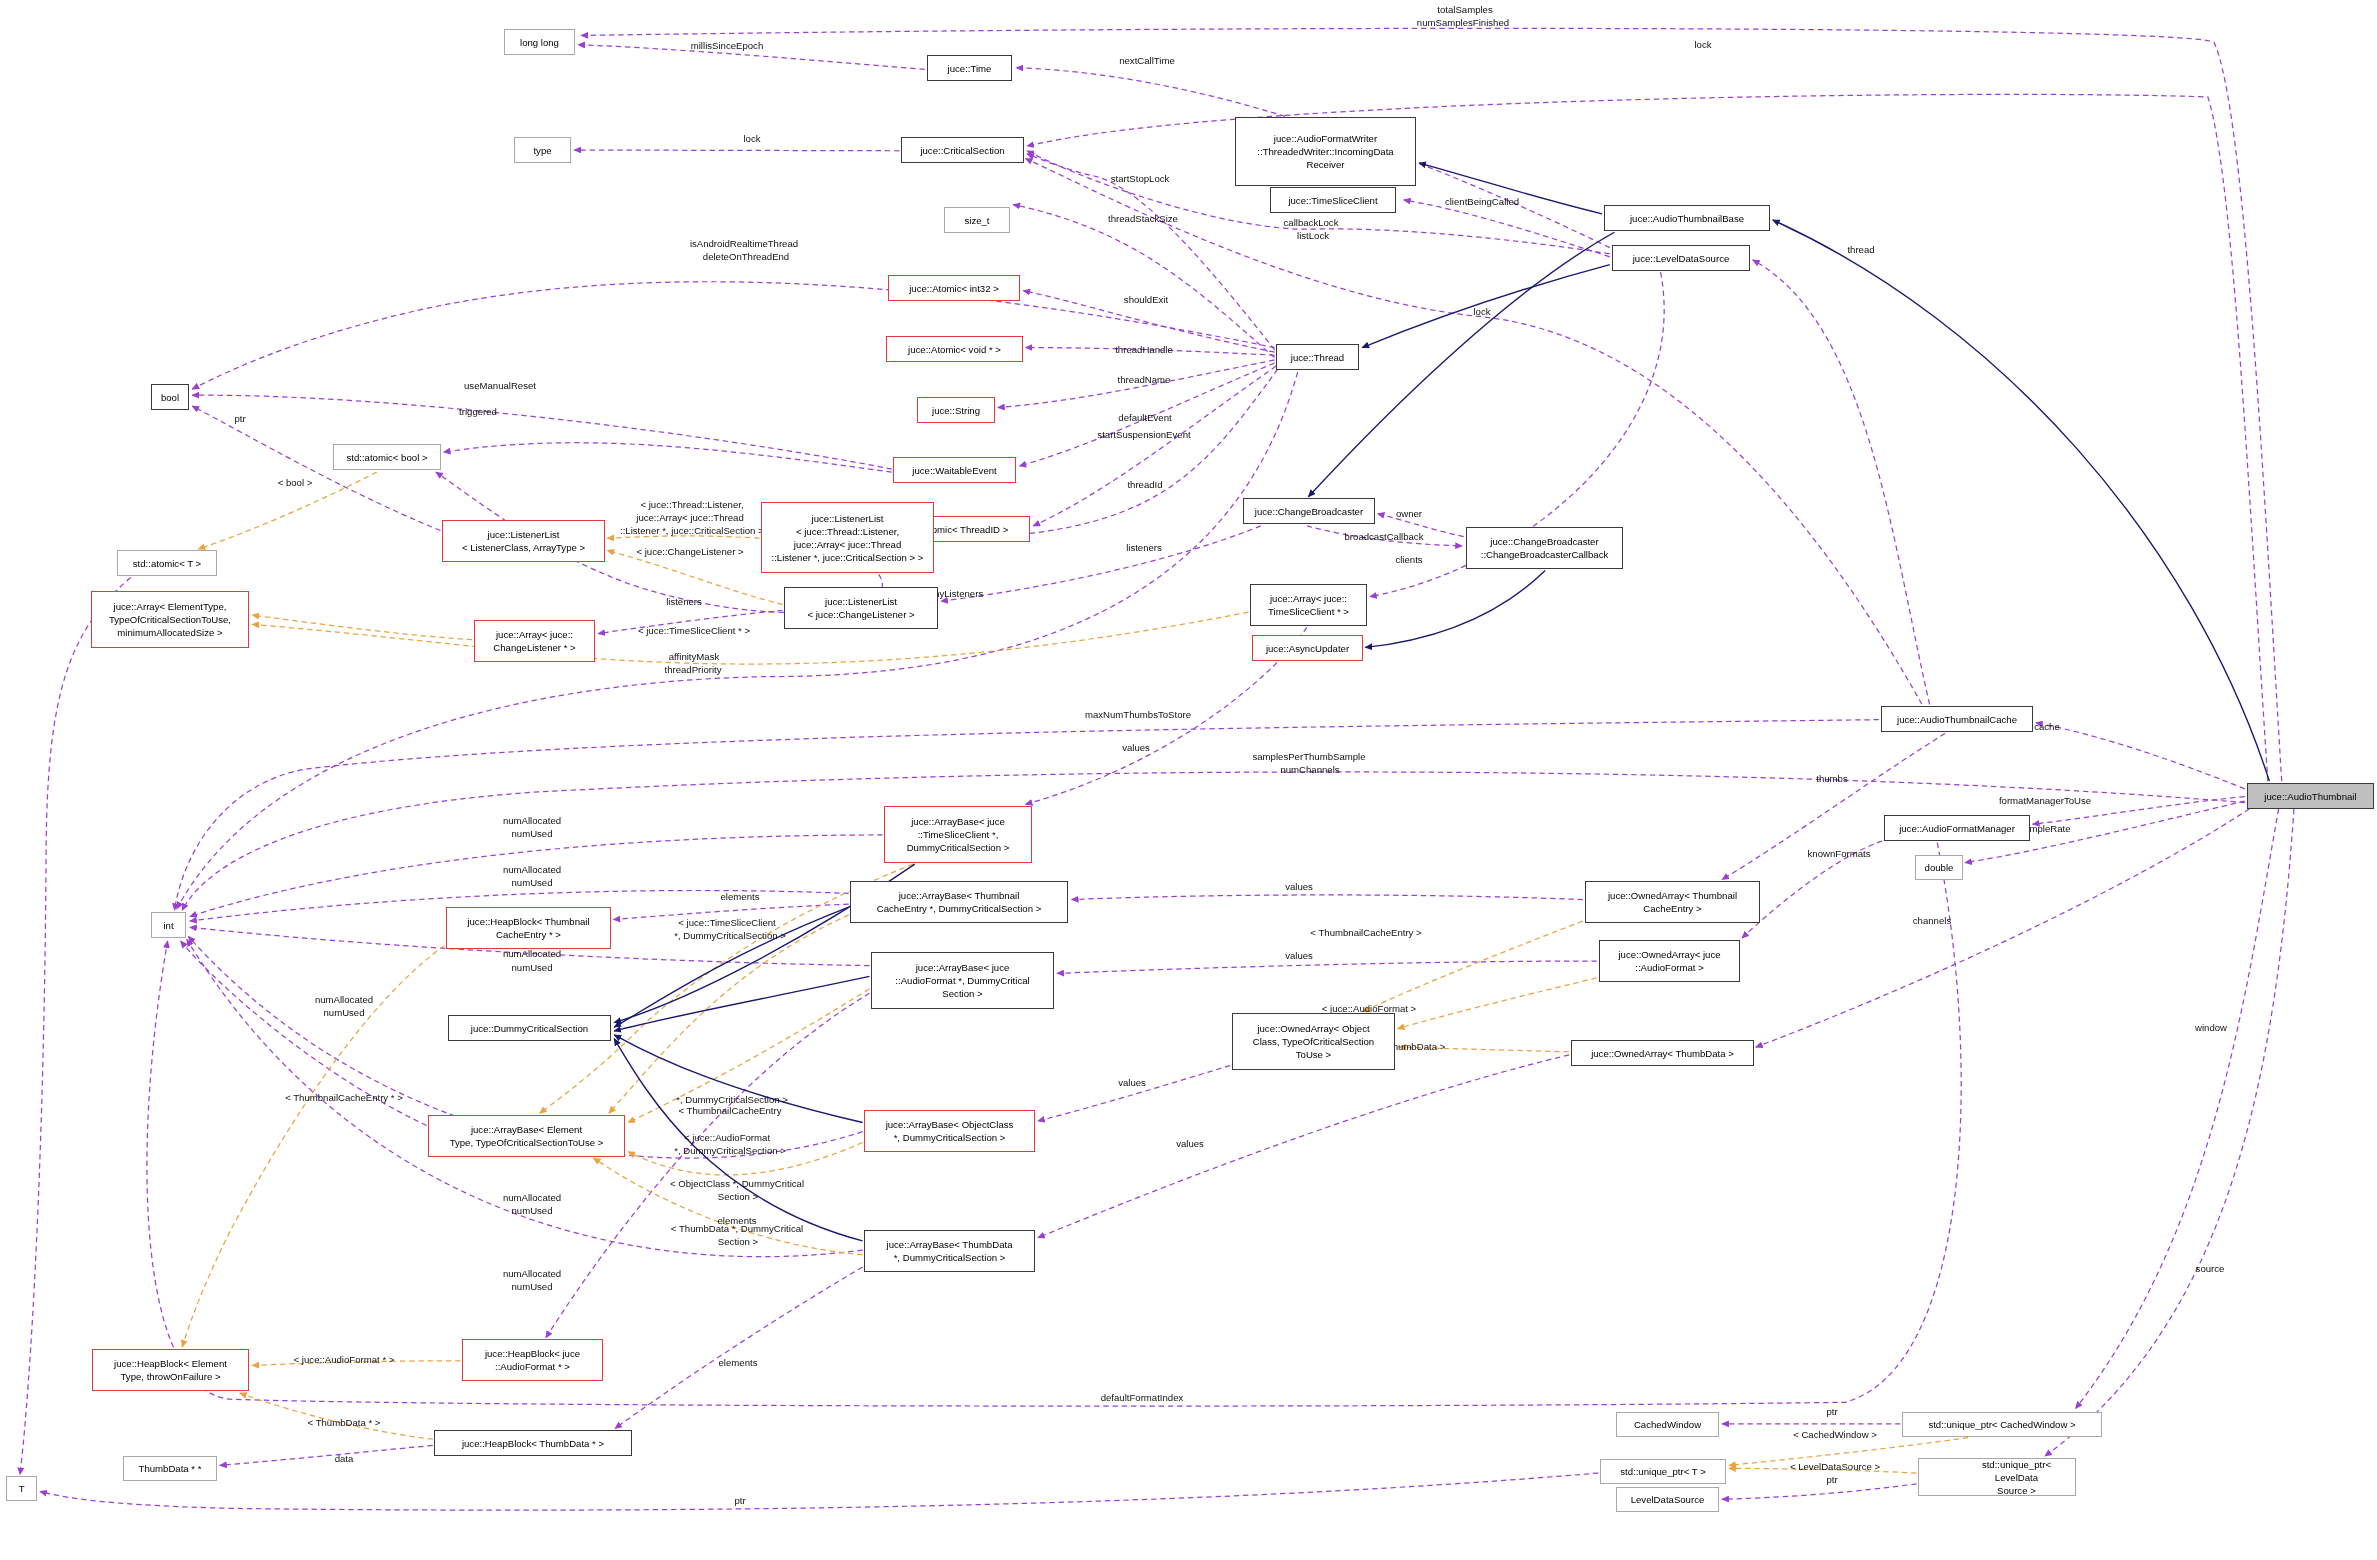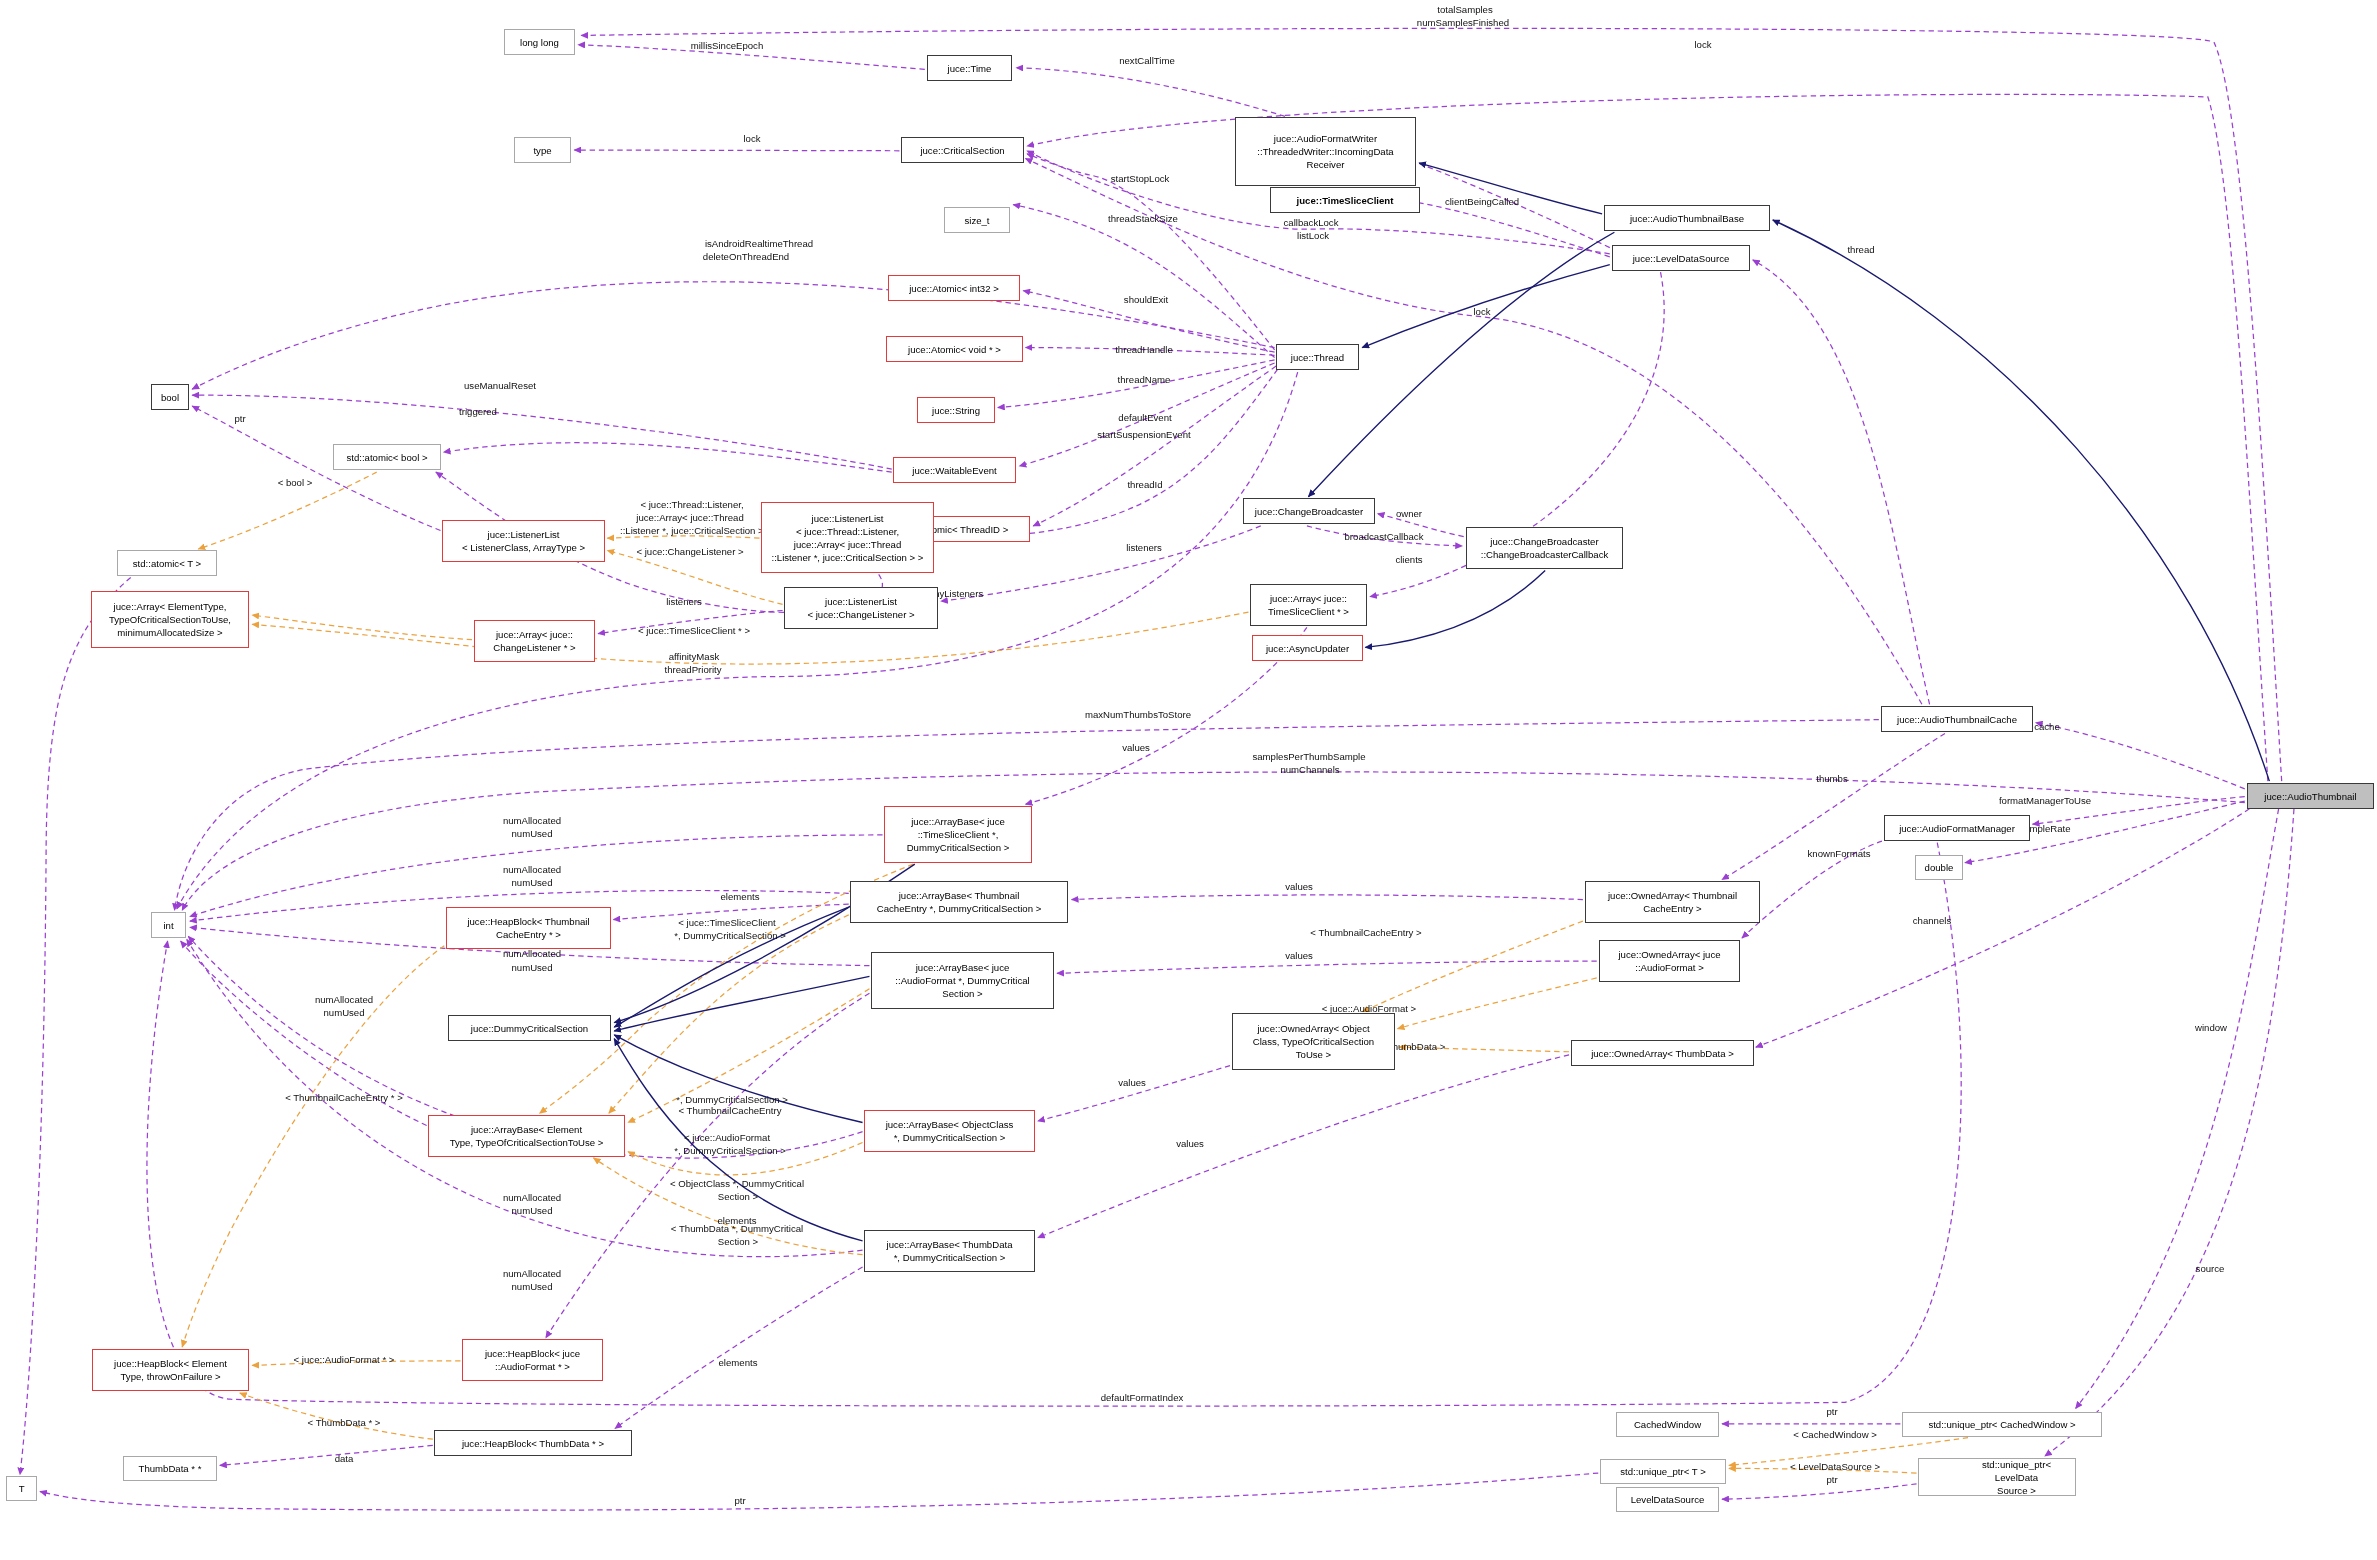--- a/index.html
+++ b/index.html
@@ -132,21 +132,21 @@
       <div>juce::CriticalSection</div>
     </div>
     <div class="node b-grey" style="left: 944px; top: 191px; width: 66px; height: 26px; margin-top: 16px;">
       <div>size_t</div>
     </div>
     <div class="node b-black" style="left: 1235px; top: 117px; width: 181px; height: 69px;">
       <div>juce::AudioFormatWriter</div>
       <div>::ThreadedWriter::IncomingData</div>
       <div>Receiver</div>
     </div>
-    <div class="node b-black" style="left: 1270px; top: 187px; width: 150px; height: 26px; font-weight: bold;">
+    <div class="node b-black" style="left: 1270px; top: 187px; width: 126px; height: 26px;">
       <div>juce::TimeSliceClient</div>
     </div>
     <div class="node b-black" style="left: 1604px; top: 205px; width: 166px; height: 26px;">
       <div>juce::AudioThumbnailBase</div>
     </div>
     <div class="node b-black" style="left: 1612px; top: 245px; width: 138px; height: 26px;">
       <div>juce::LevelDataSource</div>
     </div>
     <div class="node b-red" style="left: 888px; top: 275px; width: 132px; height: 26px;">
       <div>juce::Atomic&lt; int32 &gt;</div>
@@ -315,21 +315,21 @@
     <div class="elabel" style="left: 1147px; top: 60px;">nextCallTime</div>
     <div class="elabel" style="left: 1703px; top: 44px;">lock</div>
     <div class="elabel" style="left: 752px; top: 138px;">lock</div>
     <div class="elabel" style="left: 1140px; top: 178px;">startStopLock</div>
     <div class="elabel" style="left: 1143px; top: 218px;">threadStackSize</div>
     <div class="elabel" style="left: 1482px; top: 201px;">clientBeingCalled</div>
     <div class="elabel" style="left: 1311px; top: 222px;">callbackLock</div>
     <div class="elabel" style="left: 1313px; top: 235px;">listLock</div>
     <div class="elabel" style="left: 1861px; top: 249px;">thread</div>
     <div class="elabel" style="left: 1482px; top: 311px;">lock</div>
-    <div class="elabel" style="left: 744px; top: 243px; margin-left: 15px;">isAndroidRealtimeThread</div>
+    <div class="elabel" style="left: 744px; top: 243px;">isAndroidRealtimeThread</div>
     <div class="elabel" style="left: 746px; top: 256px;">deleteOnThreadEnd</div>
     <div class="elabel" style="left: 1146px; top: 299px;">shouldExit</div>
     <div class="elabel" style="left: 1144px; top: 349px;">threadHandle</div>
     <div class="elabel" style="left: 1144px; top: 379px;">threadName</div>
     <div class="elabel" style="left: 1145px; top: 417px;">defaultEvent</div>
     <div class="elabel" style="left: 1144px; top: 434px;">startSuspensionEvent</div>
     <div class="elabel" style="left: 1145px; top: 484px;">threadId</div>
     <div class="elabel" style="left: 1144px; top: 547px;">listeners</div>
     <div class="elabel" style="left: 956px; top: 593px;">anyListeners</div>
     <div class="elabel" style="left: 500px; top: 385px;">useManualReset</div>

